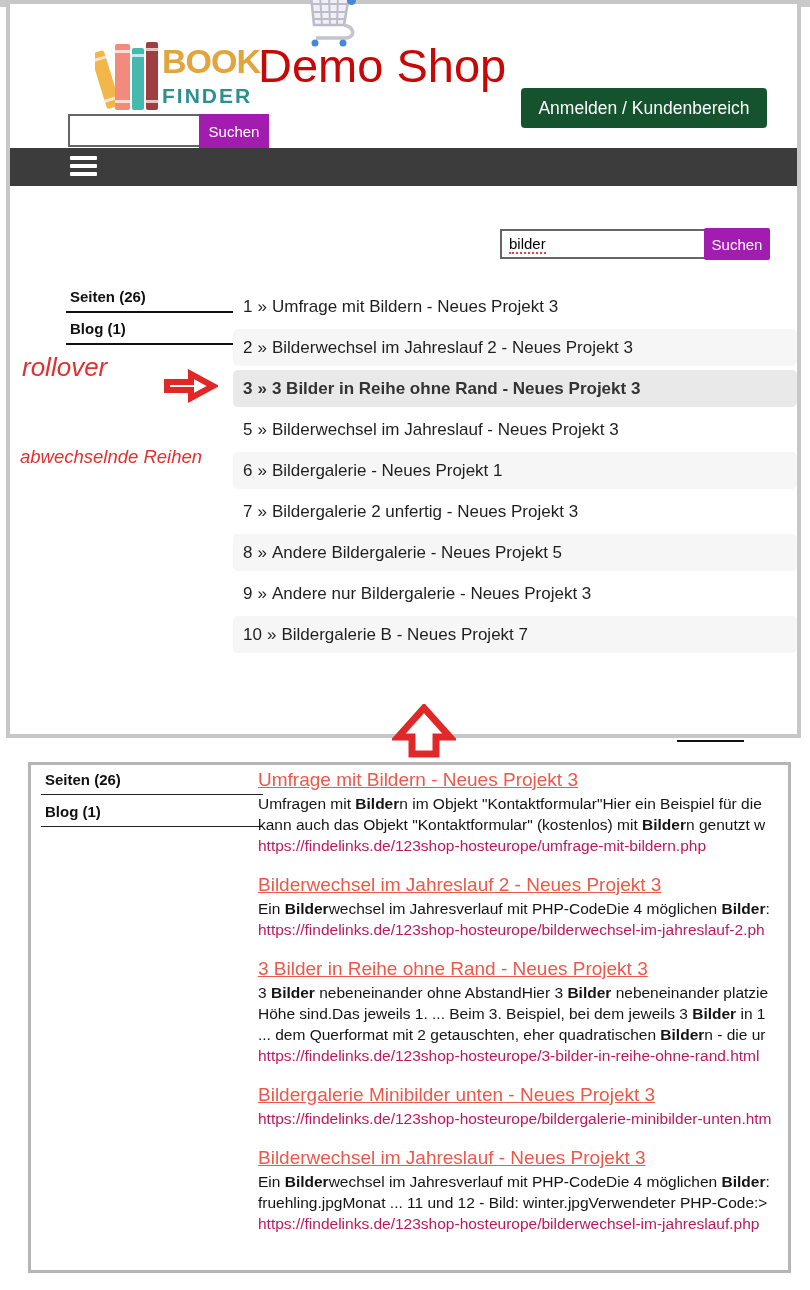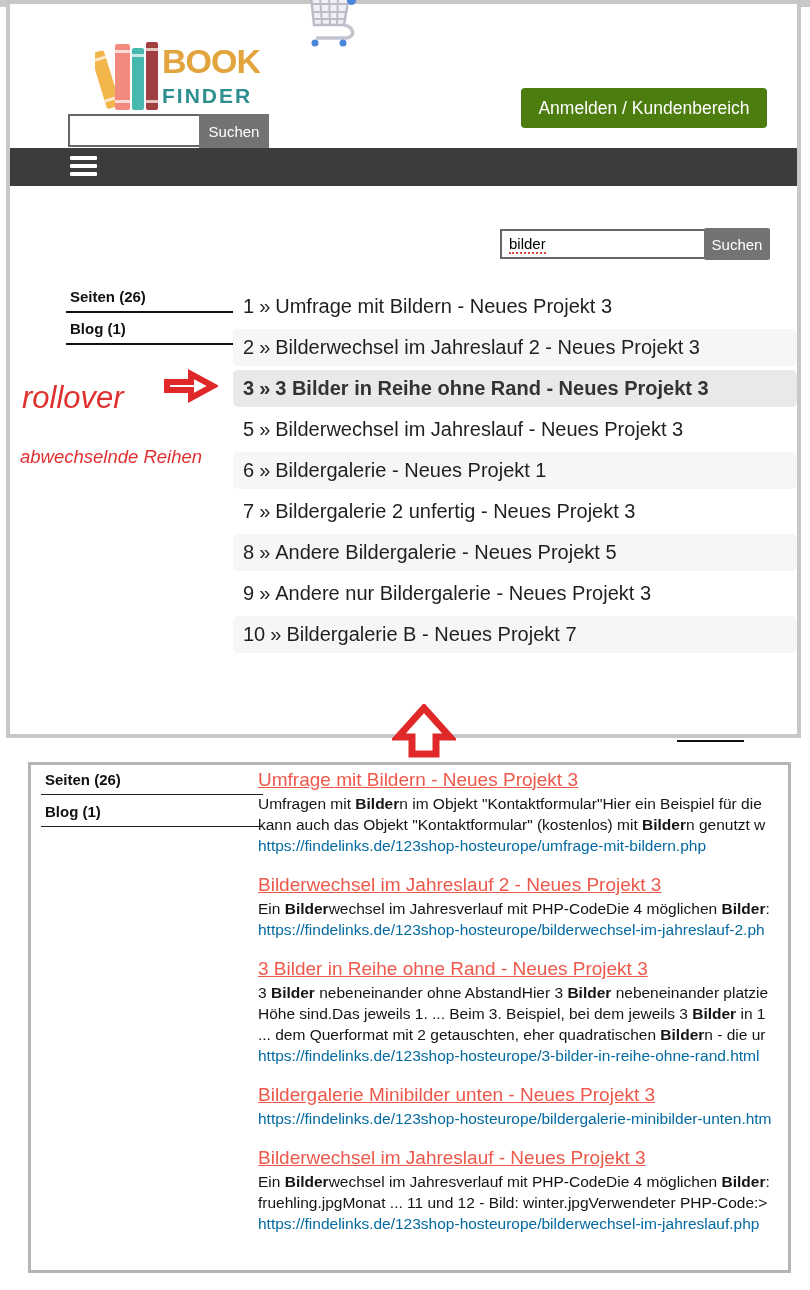--- a/index.html
+++ b/index.html
@@ -13,53 +13,53 @@
   .cart{left:296px;top:-6px;width:66px;height:54px;z-index:8;}
 
   
   .top-panel{left:6px;top:0;width:795px;height:738px;border:4px solid #c7c7c7;
              background:#fff;box-sizing:border-box;overflow:hidden;}
 
   .logo-books{left:85px;top:34px;width:64px;height:76px;}
   .logo-book-word{left:152px;top:38px;font-size:34px;font-weight:bold;letter-spacing:-1px;color:#e2a43c;}
   .logo-finder-word{left:152px;top:80px;font-size:21px;font-weight:bold;letter-spacing:2px;color:#2e8f90;}
   .shop-title{left:248px;top:34px;font-size:47px;color:#c90707;}
-  .login-btn{left:511px;top:84px;width:246px;height:40px;background:#4d7c0f;color:#fff;
+  .login-btn{left:511px;top:84px;width:246px;height:40px;background:#14532d;color:#fff;
              border:none;border-radius:4px;font-size:17.5px;font-family:inherit;cursor:pointer;}
   .hdr-input{left:58px;top:110px;width:125px;height:29px;border:2px solid #666;background:#fff;
              font-size:15px;font-family:inherit;padding:0 4px;}
-  .btn-red{background:#737373;color:#fff;border:none;font-family:inherit;cursor:pointer;}
+  .btn-red{background:#a21caf;color:#fff;border:none;font-family:inherit;cursor:pointer;}
   .hdr-suchen{left:189px;top:110px;width:70px;height:34px;font-size:15px;}
 
   .navbar{left:0;top:144px;width:787px;height:38px;background:#3c3c3c;}
   .hamburger{left:60px;top:8px;width:27px;height:22px;cursor:pointer;}
   .hamburger div{height:4px;background:#fff;margin-bottom:4px;border-radius:1px;}
 
   
   .res-input{left:490px;top:225px;width:188px;height:26px;border:2px solid #666;background:#fff;
              font-size:15px;line-height:26px;padding:0 7px;}
   .misspell{border-bottom:2px dotted #e04545;}
   .res-suchen{left:694px;top:224px;width:66px;height:32px;font-size:15px;border-radius:2px;}
 
   
   .side-lab{font-size:15px;font-weight:bold;color:#111;padding:0 0 6px 4px;
             border-bottom:2px solid #111;width:172px;cursor:pointer;}
   .side1{left:56px;top:284px;}
   .side2{left:56px;top:316px;}
 
   
   .ann{color:#e03030;font-style:italic;}
-  .ann-rollover{left:12px;top:376px;font-size:31px;text-align:center;}
+  .ann-rollover{left:12px;top:348px;font-size:26px;text-align:center;}
   .ann-rows{left:10px;top:442px;font-size:18.5px;}
   .arrow-right{left:152px;top:364px;width:56px;height:36px;}
 
   
   .rlist{left:223px;top:284px;width:564px;list-style:none;margin:0;padding:0;}
   .rlist li{height:37px;line-height:37px;margin-bottom:4px;padding-left:10px;
-            font-size:20px;color:#1f1f1f;border-radius:5px;background:#fff;
+            font-size:17px;color:#1f1f1f;border-radius:5px;background:#fff;
             white-space:nowrap;overflow:hidden;cursor:pointer;}
   .rlist li.alt{background:#f6f6f6;}
   .rlist li.hover{background:#e9e9e9;font-weight:bold;color:#333;}
   .rlist .sep{padding:0 5px;}
 
   
   .arrow-up{left:392px;top:704px;width:64px;height:54px;}
   .gap-line{left:677px;top:740px;width:67px;border-top:2px solid #111;}
 
   
@@ -67,21 +67,21 @@
              background:#fff;box-sizing:border-box;overflow:hidden;}
   .bside-lab{font-size:15px;font-weight:bold;color:#111;padding:3px 0 6px 4px;
              border-bottom:1.5px solid #222;width:218px;cursor:pointer;}
   .bside1{left:10px;top:3px;}
   .bside2{left:10px;top:35px;}
   .entries{left:227px;top:2px;width:530px;height:505px;overflow:hidden;}
   .entry{margin-bottom:16px;}
   .entry-title{font-size:19px;line-height:26px;color:#ee584a;text-decoration:underline;
                white-space:nowrap;cursor:pointer;}
   .entry-line{font-size:15.5px;line-height:21px;color:#141414;white-space:nowrap;}
-  .entry-url{font-size:15.5px;line-height:21px;color:#0369a1;white-space:nowrap;}
+  .entry-url{font-size:15.5px;line-height:21px;color:#be185d;white-space:nowrap;}
 </style>
 </head>
 <body>
 
 <div class="abs top-strip"></div>
 <div class="abs sel-dot" style="left:347px;top:-4px;"></div>
 
 <div class="abs cart">
   <svg width="66" height="54" viewBox="0 0 66 54">
     <path d="M15 2 H53 L48 31 H18 Z" fill="#eef0f5" stroke="#bcbcc8" stroke-width="2.5"></path>
@@ -108,20 +108,21 @@
       <rect x="37" y="10" width="12" height="62" rx="2" fill="#46b8ae"></rect>
       <rect x="37" y="16" width="12" height="3" fill="#ffffff" opacity="0.7"></rect>
       <rect x="51" y="4" width="12" height="68" rx="2" fill="#a03d42"></rect>
       <rect x="51" y="10" width="12" height="3" fill="#ffffff" opacity="0.7"></rect>
       <rect x="51" y="62" width="12" height="3" fill="#ffffff" opacity="0.7"></rect>
     </svg>
   </div>
   <div class="abs logo-book-word">BOOK</div>
   <div class="abs logo-finder-word">FINDER</div>
 
+  <div class="abs shop-title">Demo Shop</div>
 
   <button class="abs login-btn">Anmelden / Kundenbereich</button>
 
   <input class="abs hdr-input" value="" style="">
   <button class="abs btn-red hdr-suchen">Suchen</button>
 
   <div class="abs navbar">
     <div class="abs hamburger">
       <div></div>
         <div></div>

